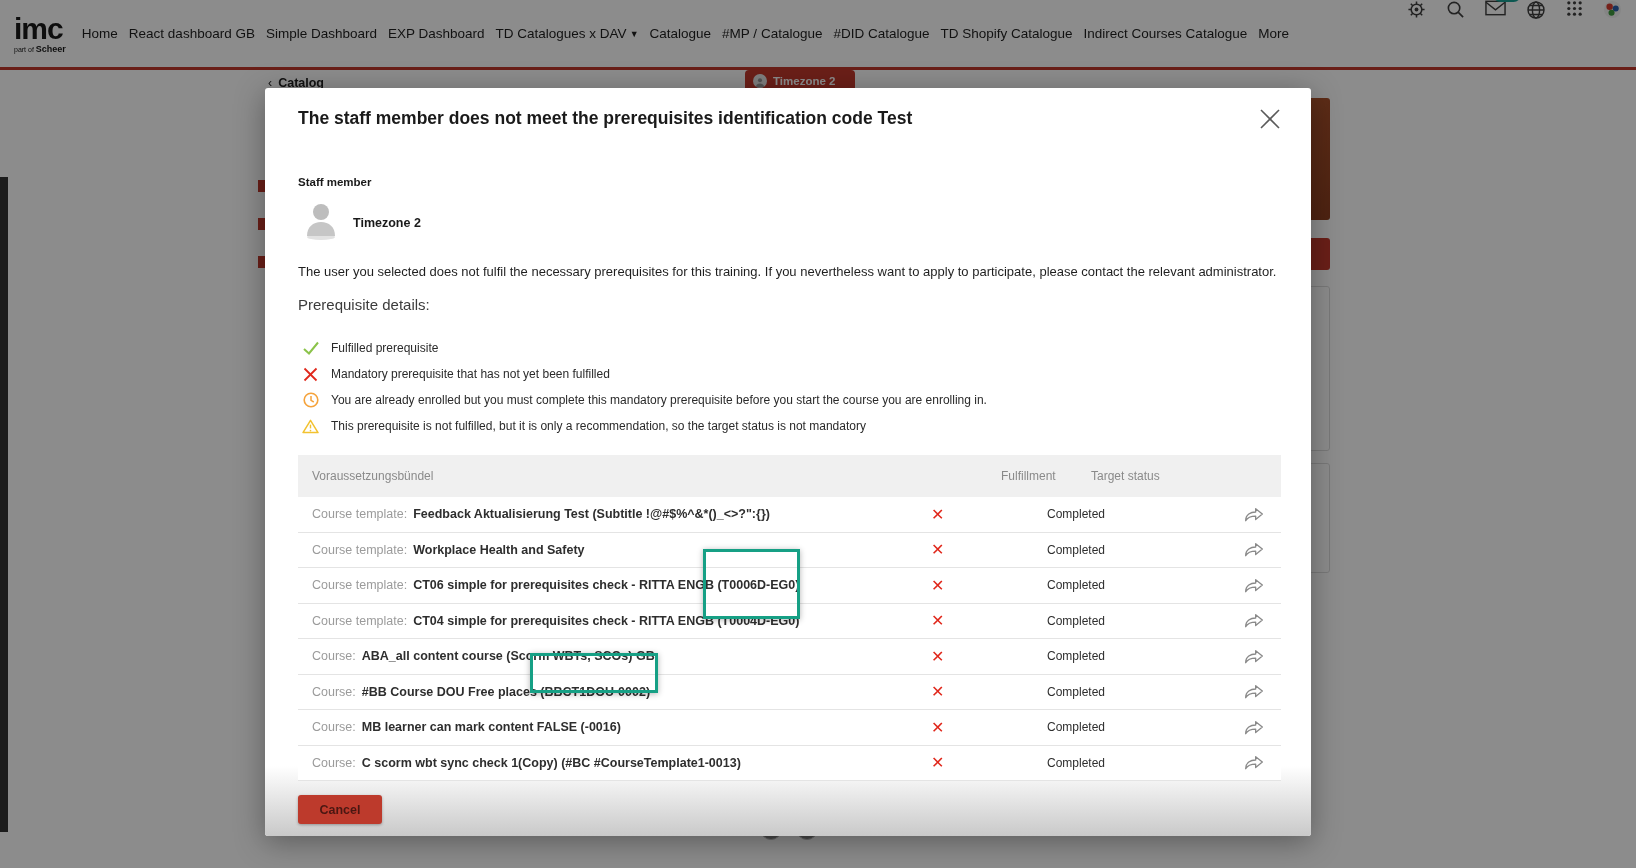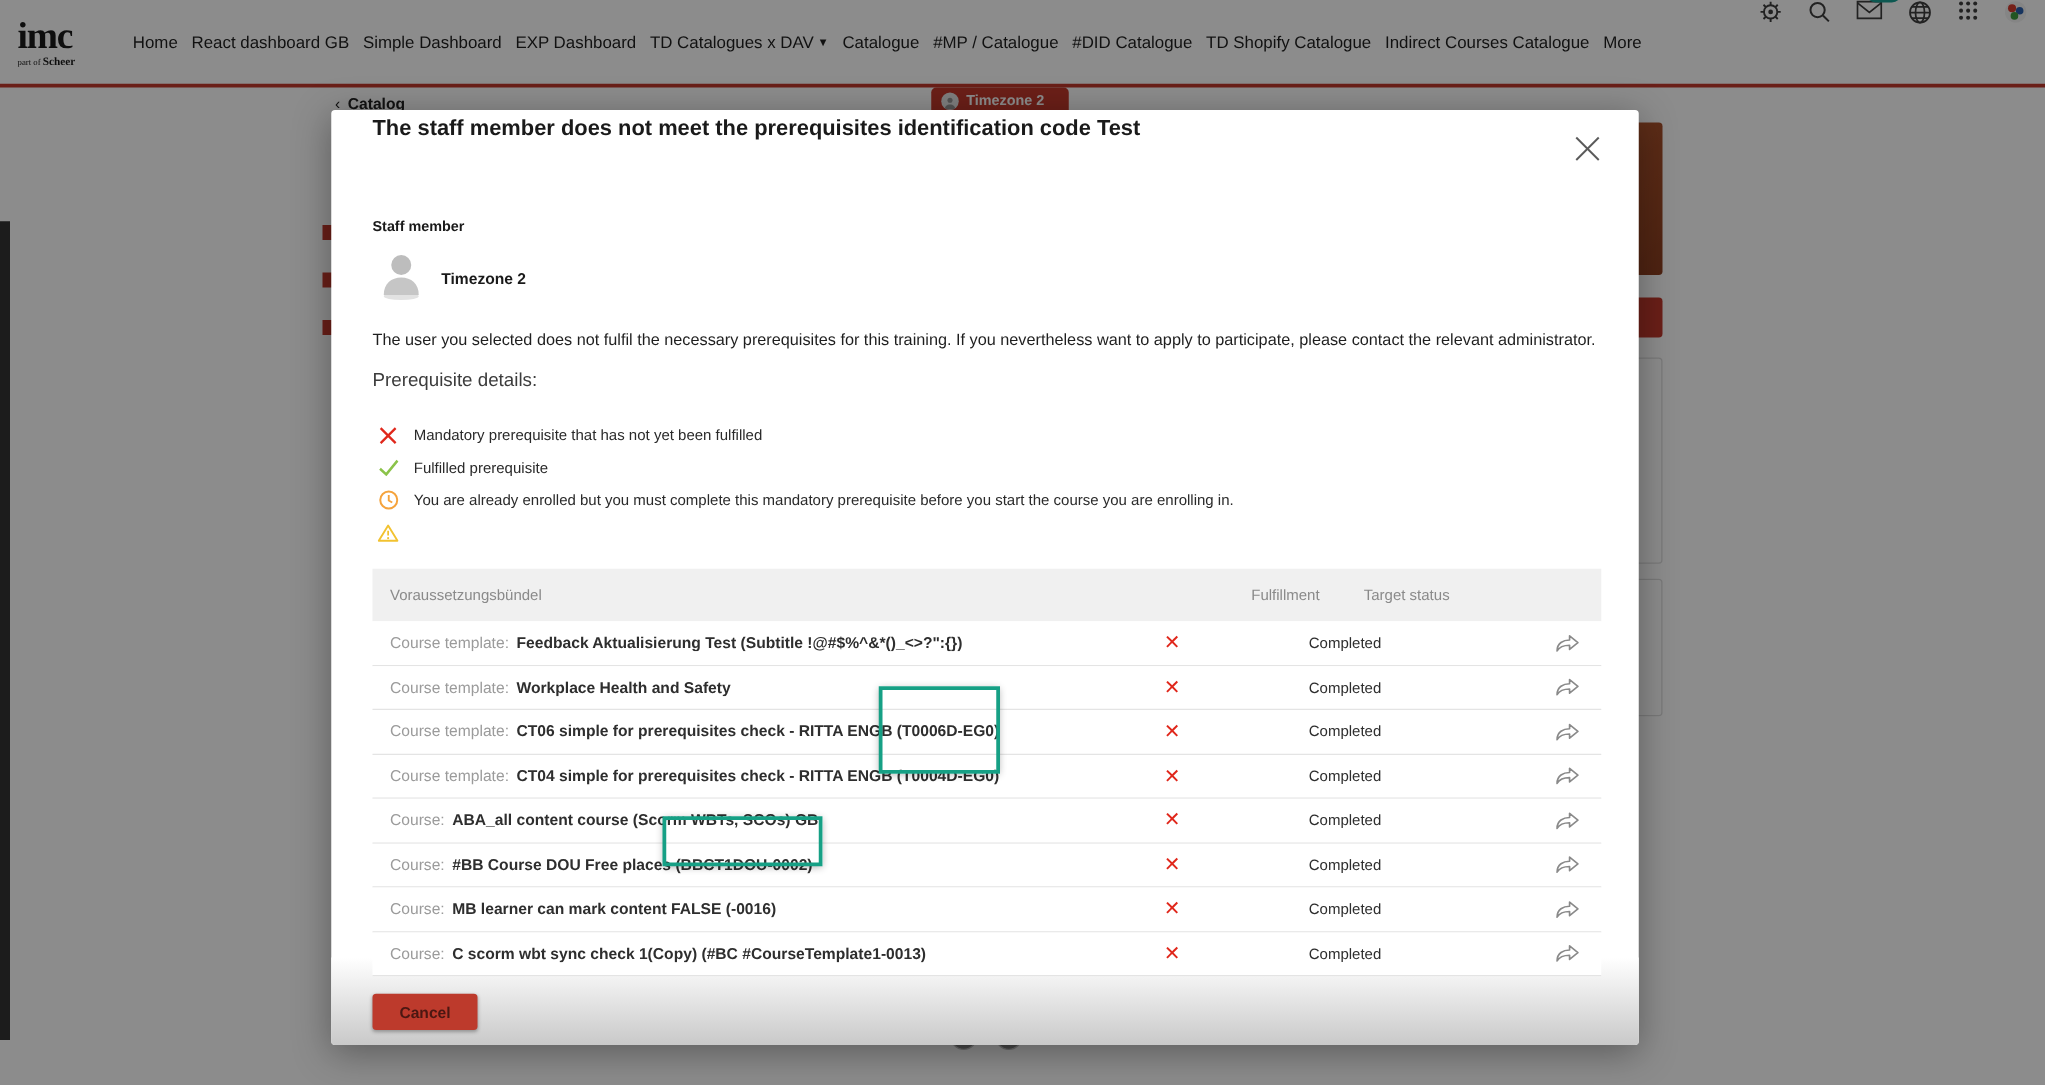--- a/index.html
+++ b/index.html
@@ -4,21 +4,21 @@
 <style>
   * { margin:0; padding:0; box-sizing:border-box; }
   html,body { width:1636px; height:868px; overflow:hidden; background:#fff;
     font-family:"Liberation Sans", sans-serif; }
 
   
   .page { position:absolute; inset:0; background:#fff; }
 
   .topnav { position:absolute; top:0; left:0; width:100%; height:70px; background:#fff;
     border-bottom:3px solid #c23a2c; display:flex; align-items:center; }
-  .logo { margin-left:14px; margin-right:46px; line-height:1;font-family:Liberation Serif, serif; }
+  .logo { margin-left:14px; margin-right:16px; line-height:1; }
   .logo-main { font-size:30px; font-weight:bold; color:#1a1a1a; letter-spacing:-1px; }
   .logo-sub { font-size:7px; color:#1a1a1a; margin-top:1px; }
   .logo-sub b { font-size:9px; }
   .nav-items { display:flex; align-items:center; gap:11px; font-size:13.5px; color:#1f1f1f; }
   .nav-item { white-space:nowrap; cursor:pointer; }
   .nav-item .caret { font-size:9px; position:relative; top:-1px; margin-left:3px; }
   .nav-icons { position:absolute; right:14px; top:0; height:70px; display:flex; align-items:flex-start; gap:20px; }
   .nav-icons svg { display:block; }
   .mail-wrap { position:relative; }
   .badge { position:absolute; top:-13px; left:8px; background:#18a094; color:#fff;
@@ -51,21 +51,21 @@
   .dot { width:22px; height:22px; border-radius:50%; background:#474747; border:1px solid #6b6b6b;
     display:flex; align-items:center; justify-content:center; cursor:pointer; }
   .dot .glyph { width:6px; height:6px; border-radius:50%; background:#e9e9e9; }
 
   
   .modal { position:absolute; top:88px; left:265px; width:1046px; height:748px; background:#fff;
     border-radius:3px; box-shadow:0 6px 30px rgba(0,0,0,0.35); }
   .modal-grad { position:absolute; left:0; bottom:0; width:100%; height:70px; border-radius:0 0 3px 3px;
     background:linear-gradient(#ffffff, #c9c9c9); pointer-events:none; }
 
-  .m-title { position:absolute; top:4px; left:33px; font-size:17.5px; font-weight:bold; color:#1a1a1a; }
+  .m-title { position:absolute; top:20px; left:33px; font-size:17.5px; font-weight:bold; color:#1a1a1a; }
   .m-close { position:absolute; top:18px; right:28px; cursor:pointer; }
 
   .m-staff-label { position:absolute; top:88px; left:33px; font-size:11.5px; font-weight:bold; color:#1a1a1a; }
   .m-avatar { position:absolute; top:112px; left:36px; width:40px; height:40px; }
   .m-staff-name { position:absolute; top:128px; left:88px; font-size:12.5px; font-weight:bold; color:#1a1a1a; }
 
   .m-desc { position:absolute; top:176px; left:33px; width:980px; font-size:13px; color:#1f1f1f; }
   .m-details { position:absolute; top:208px; left:33px; font-size:15px; color:#3c3c3c; }
 
   .legend { position:absolute; top:247px; left:37px; }
@@ -237,54 +237,55 @@
       </svg>
   </div>
   <div class="m-staff-name">Timezone 2</div>
 
   <div class="m-desc">The user you selected does not fulfil the necessary prerequisites for this training. If you nevertheless want to apply to participate, please contact the relevant administrator.</div>
   <div class="m-details">Prerequisite details:</div>
 
   <div class="legend">
     <div class="legend-row">
       <span class="legend-ico">
+        <svg width="16" height="14" viewBox="0 0 16 14">
+            <polyline points="1,8 6,12.5 15,1.5" fill="none" stroke="#8bc34a" stroke-width="2"></polyline>
+          </svg>
+      </span>
+      <span class="ltext">Fulfilled prerequisite</span>
+    </div>
+    <div class="legend-row">
+      <span class="legend-ico">
         <svg width="15" height="15" viewBox="0 0 15 15">
             <g stroke="#e0271b" stroke-width="1.8">
               <line x1="1.5" y1="1.5" x2="13.5" y2="13.5"></line>
               <line x1="13.5" y1="1.5" x2="1.5" y2="13.5"></line>
             </g>
           </svg>
       </span>
       <span class="ltext">Mandatory prerequisite that has not yet been fulfilled</span>
-    </div>
-    <div class="legend-row">
-      <span class="legend-ico">
-        <svg width="16" height="14" viewBox="0 0 16 14">
-            <polyline points="1,8 6,12.5 15,1.5" fill="none" stroke="#8bc34a" stroke-width="2"></polyline>
-          </svg>
-      </span>
-      <span class="ltext">Fulfilled prerequisite</span>
     </div>
     <div class="legend-row">
       <span class="legend-ico">
         <svg width="16" height="16" viewBox="0 0 16 16">
             <circle cx="8" cy="8" r="6.8" fill="none" stroke="#f5a33c" stroke-width="1.6"></circle>
             <path d="M8 4v4.4l2.8 1.6" fill="none" stroke="#f5a33c" stroke-width="1.5"></path>
           </svg>
       </span>
       <span class="ltext">You are already enrolled but you must complete this mandatory prerequisite before you start the course you are enrolling in.</span>
     </div>
     <div class="legend-row">
       <span class="legend-ico">
         <svg width="17" height="15" viewBox="0 0 18 16">
             <path d="M9 1.5 L17 14.5 L1 14.5 Z" fill="none" stroke="#f2c230" stroke-width="1.6" stroke-linejoin="round"></path>
             <line x1="9" y1="6" x2="9" y2="10" stroke="#f2c230" stroke-width="1.5"></line>
             <circle cx="9" cy="12.3" r="0.9" fill="#f2c230"></circle>
           </svg>
       </span>
+      <span class="ltext">This prerequisite is not fulfilled, but it is only a recommendation, so the target status is not mandatory</span>
     </div>
   </div>
 
   <div class="ptable">
     <div class="thead">
       <span class="h1">Voraussetzungsbündel</span>
       <span>Fulfillment</span>
       <span>Target status</span>
       <span></span>
     </div>

